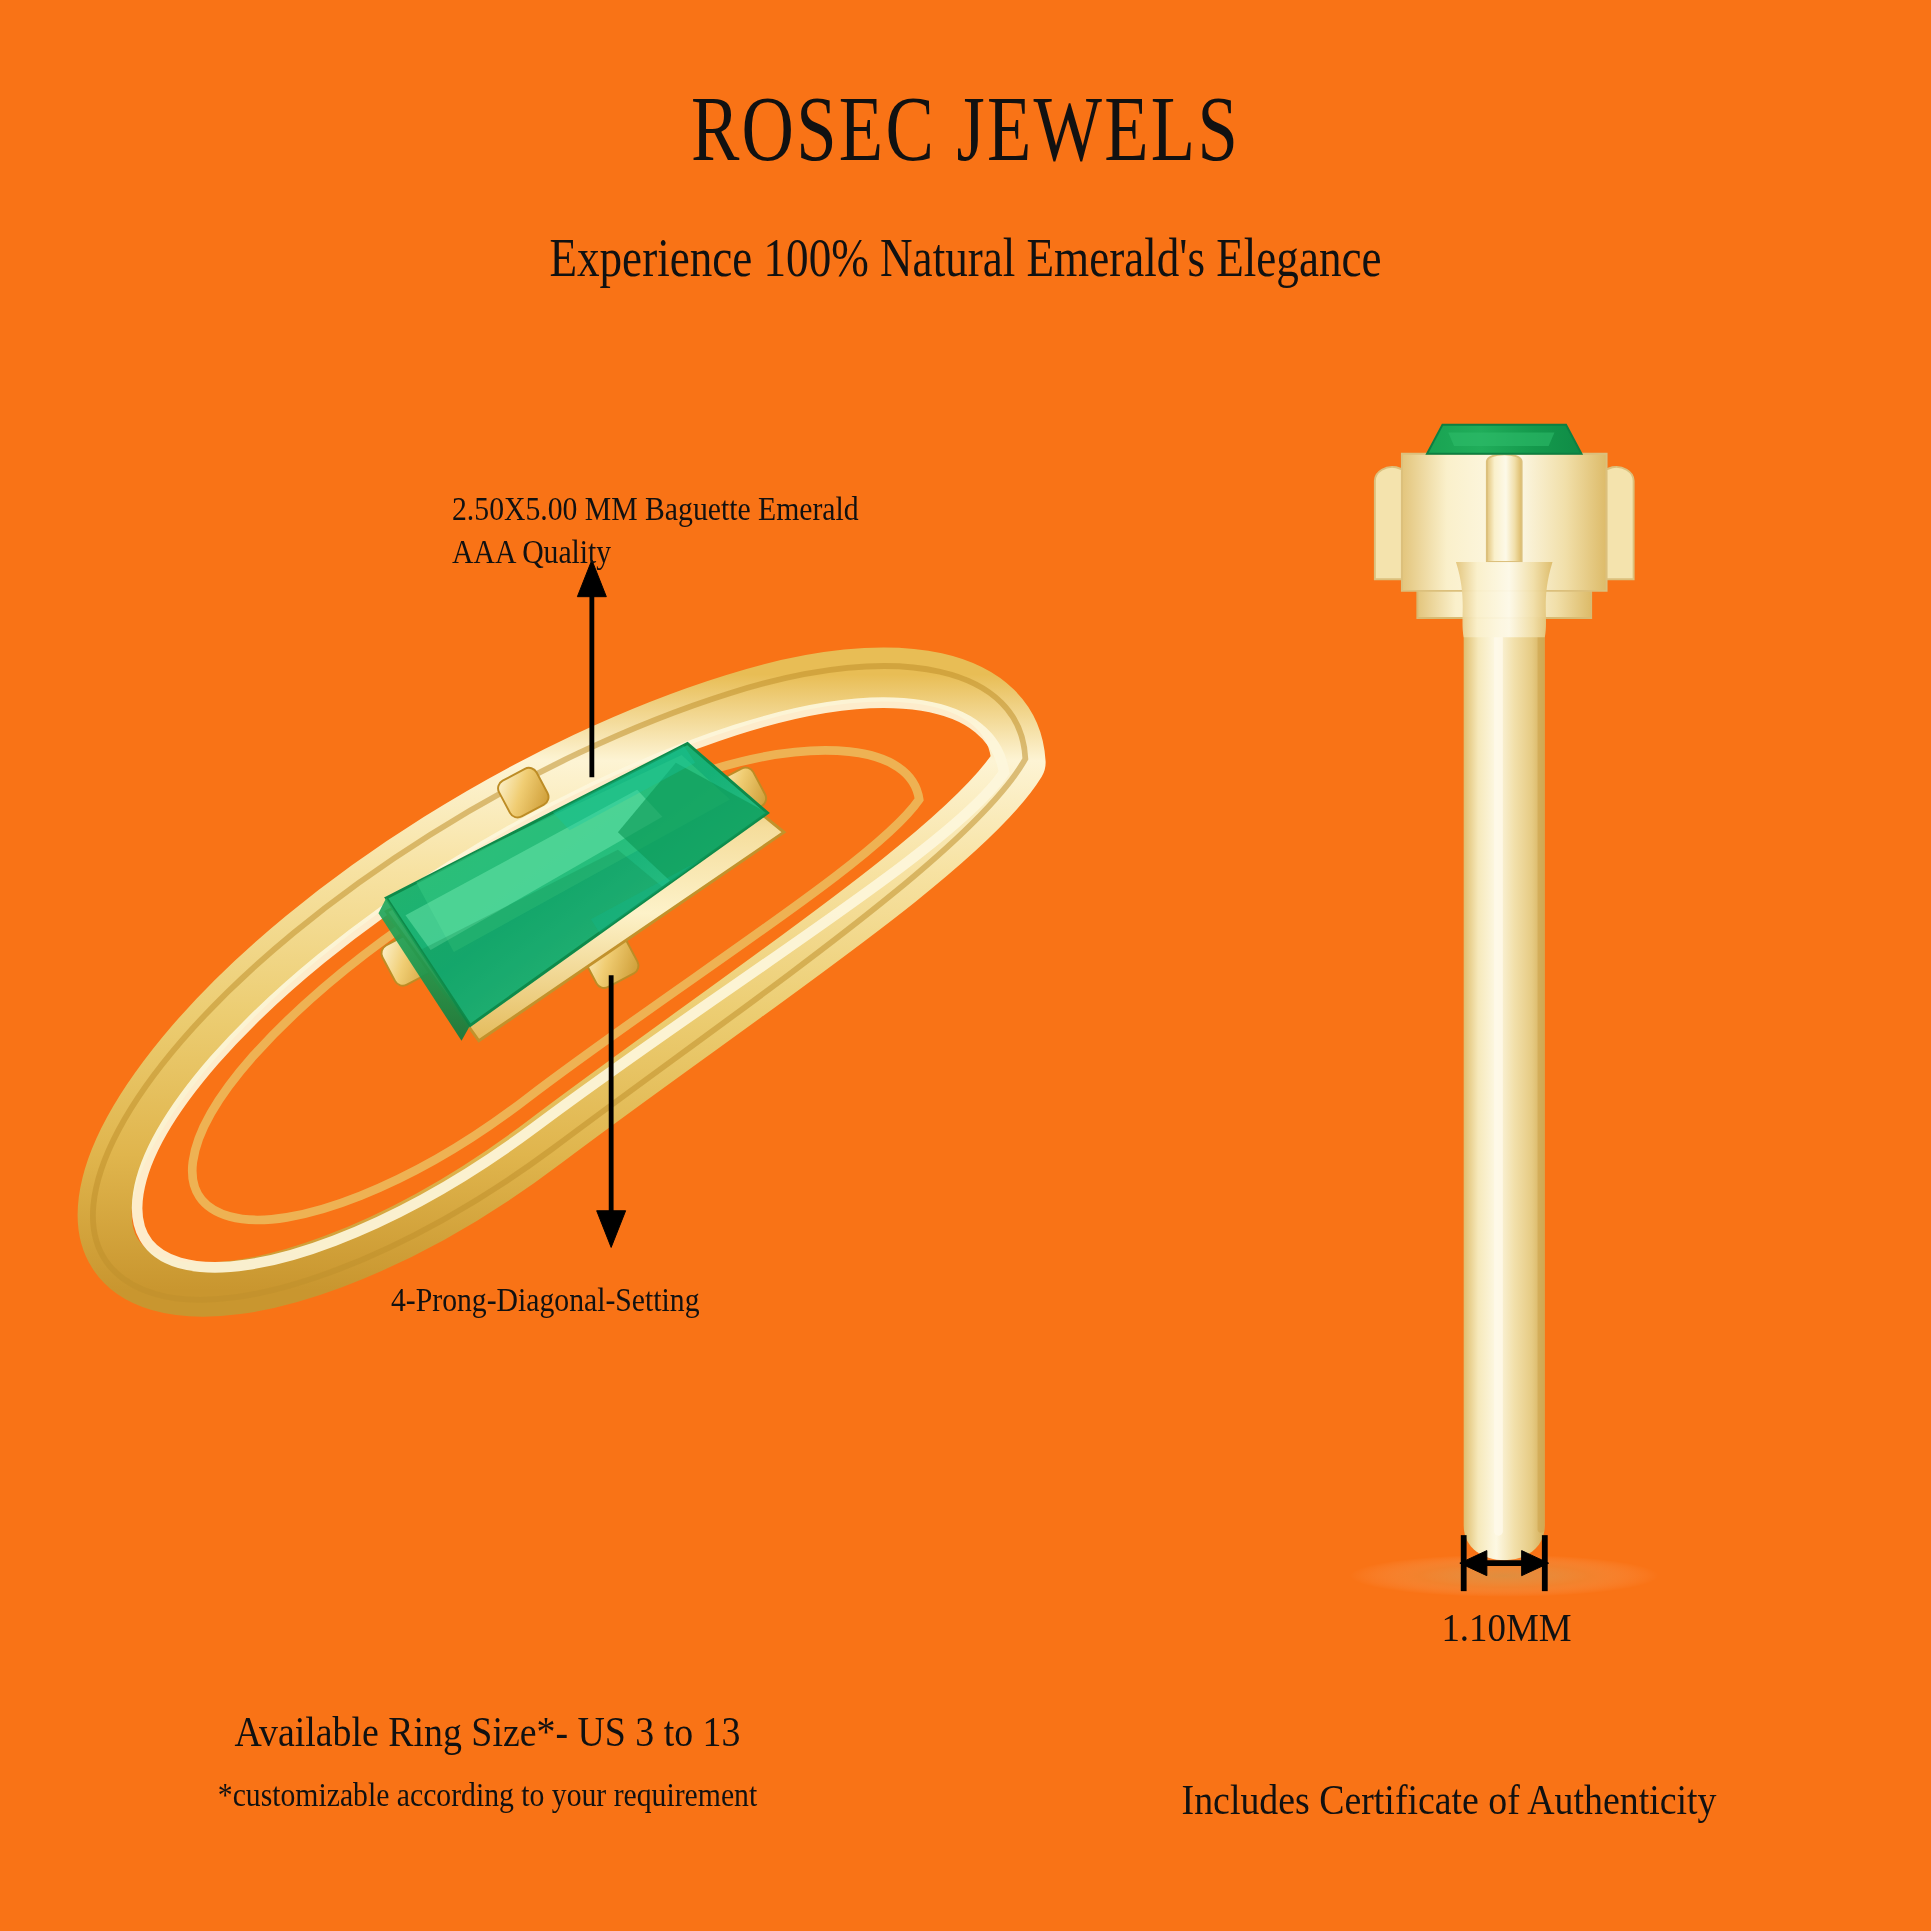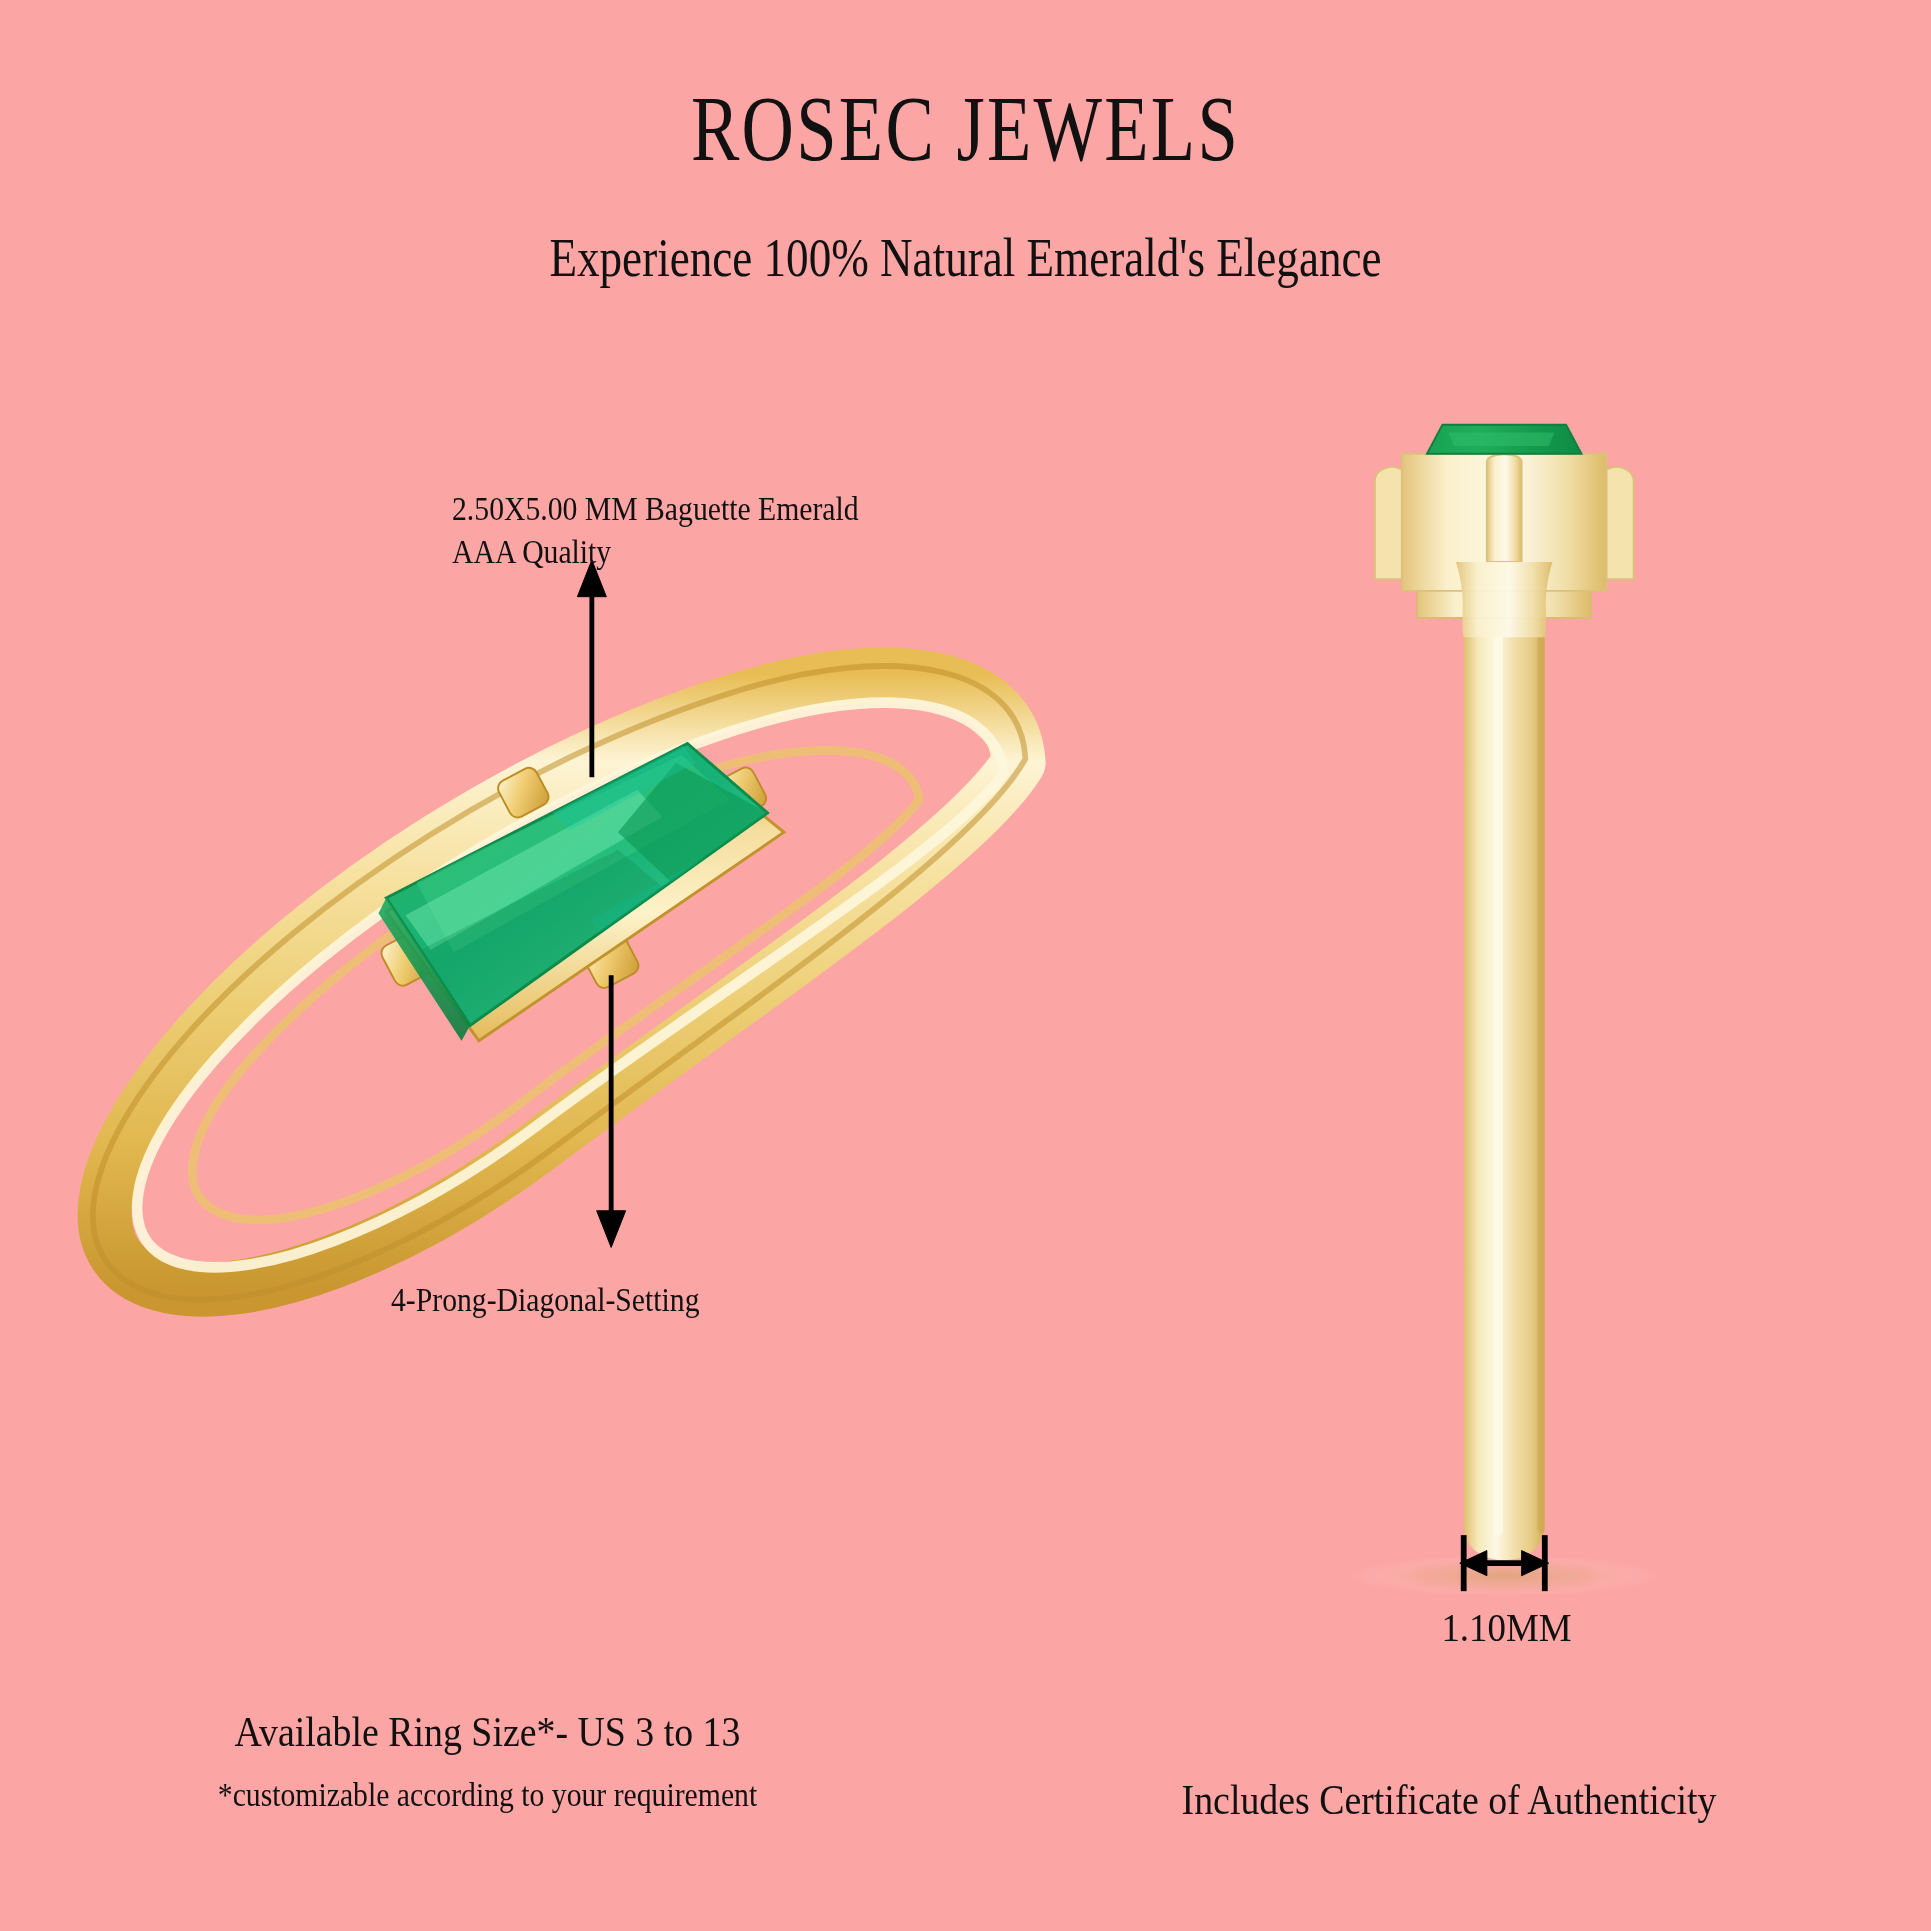--- a/index.html
+++ b/index.html
@@ -8,21 +8,21 @@
     background: #ffffff;
   }
   body {
     font-family: "Liberation Serif", "DejaVu Serif", serif;
     color: #111111;
   }
   #stage {
     position: relative;
     width: 1931px;
     height: 1931px;
-    background: #fca5a5;
+    background: #f97316;
     overflow: hidden;
   }
 
   
   #brand-title {
     position: absolute;
     left: 0;
     top: 75px;
     width: 1931px;
     text-align: center;

